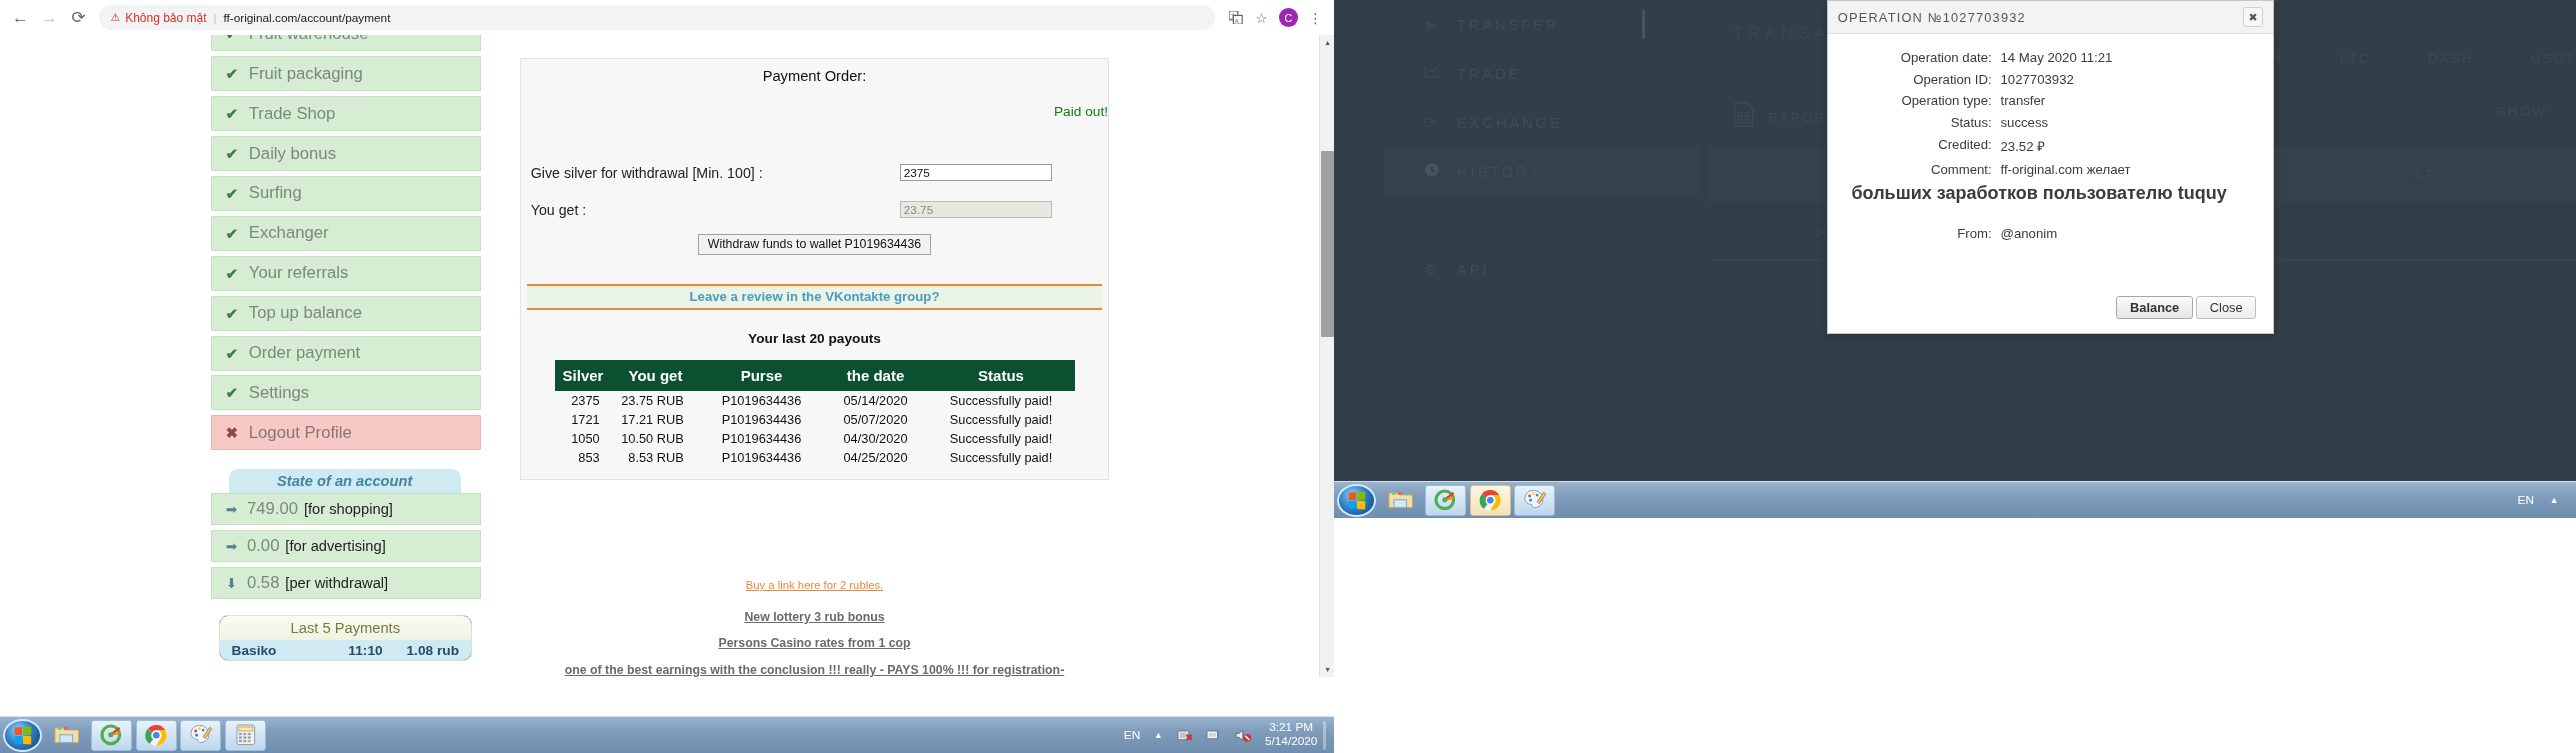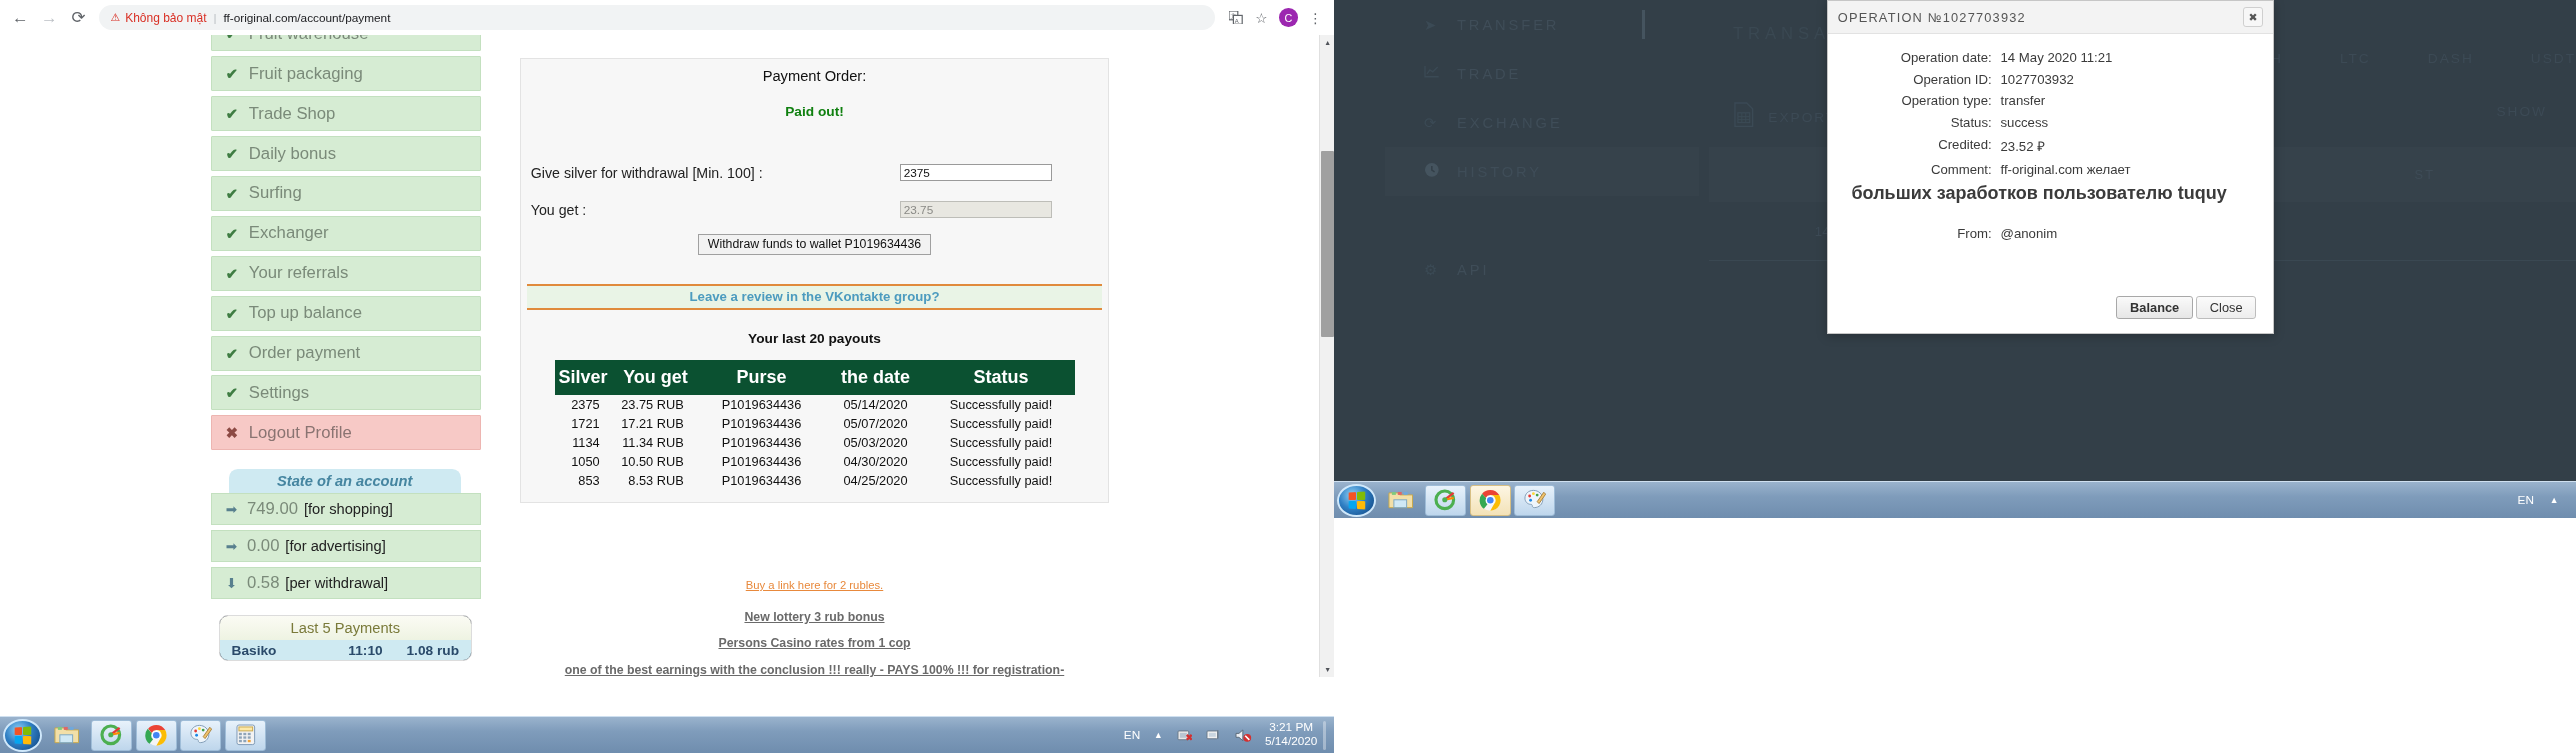--- a/index.html
+++ b/index.html
@@ -100,21 +100,21 @@
   .last5 .l5-row span:nth-child(1) { flex: 1 1 auto; }
   .last5 .l5-row span:nth-child(2) { width: 65px; text-align: center; }
   .last5 .l5-row span:nth-child(3) { width: 61px; text-align: right; }
 
   
   .content-card {
     position: absolute; left: 520px; top: 22.6px; width: 589px;
     background: #f7f7f7; border: 1px solid #e3e3e3;
   }
   .pay-title { text-align: center; font-size: 14.7px; font-weight: normal; color: #111; padding-top: 9.8px; }
-  .paid-out { text-align: center; font-size: 13.7px; font-weight: bold; color: #108010; padding-top: 19.6px; }
+  .paid-out { text-align: right; font-size: 13.7px; font-weight: normal; color: #108010; padding-top: 19.6px; }
   .form-rows { padding: 25.5px 9.8px 0 9.8px; }
   .f-row { display: flex; align-items: flex-end; margin-bottom: 3.9px; margin-top: 20px; }
   .f-label { width: 369px; font-size: 14.2px; color: #222; }
   .f-input {
     width: 152px; height: 16.7px; font-size: 11.8px; padding: 1px 2.9px;
     border: 1px solid #9a9a9a; background: #ffffff; color: #111;
     font-family: "Liberation Sans", sans-serif;
   }
   .f-input.ro { background: #e8e7e1; border: 1px solid #bdbdb8; color: #8a8a86; }
   .btn-withdraw {
@@ -124,21 +124,21 @@
   }
   .vk-banner {
     margin: 29px 5.9px 0 5.9px; background: #e9f4e6; border-top: 2px solid #e08a3c;
     border-bottom: 2px solid #e08a3c; height: 25.5px; display: flex;
     align-items: center; justify-content: center;
     font-size: 13.2px; font-weight: bold; color: #4c9bbf;
   }
   .payouts-title { text-align: center; font-size: 13.7px; font-weight: bold; color: #111; margin-top: 21.6px; }
   .payouts-table { width: 520px; margin: 13.7px auto 0 auto; border-collapse: collapse; }
   .payouts-table th {
-    background: #0b5131; color: #ffffff; font-size: 18px; font-weight: bold;
+    background: #0b5131; color: #ffffff; font-size: 15px; font-weight: bold;
     padding: 6.9px 0; text-align: center;
   }
   .payouts-table td { font-size: 12.8px; color: #111; text-align: center; padding: 2px 0; }
   .payouts-table td:nth-child(1) { width: 57px; text-align: right; padding-right: 11.8px; }
   .payouts-table td:nth-child(2) { width: 88px; text-align: right; padding-right: 15.7px; }
   .payouts-table td:nth-child(3) { width: 124px; }
   .payouts-table td:nth-child(4) { width: 104px; }
   .card-gap { height: 11.8px; }
 
   .footer-links { position: absolute; left: 471px; top: 544px; width: 687px; text-align: center; }
@@ -398,27 +398,20 @@
               <td>23.75 RUB</td>
               <td>P1019634436</td>
               <td>05/14/2020</td>
               <td>Successfully paid!</td>
             </tr>
             <tr>
               <td>1721</td>
               <td>17.21 RUB</td>
               <td>P1019634436</td>
               <td>05/07/2020</td>
-              <td>Successfully paid!</td>
-            </tr>
-            <tr>
-              <td>1134</td>
-              <td>11.34 RUB</td>
-              <td>P1019634436</td>
-              <td>05/03/2020</td>
               <td>Successfully paid!</td>
             </tr>
             <tr>
               <td>1050</td>
               <td>10.50 RUB</td>
               <td>P1019634436</td>
               <td>04/30/2020</td>
               <td>Successfully paid!</td>
             </tr>
             <tr>

